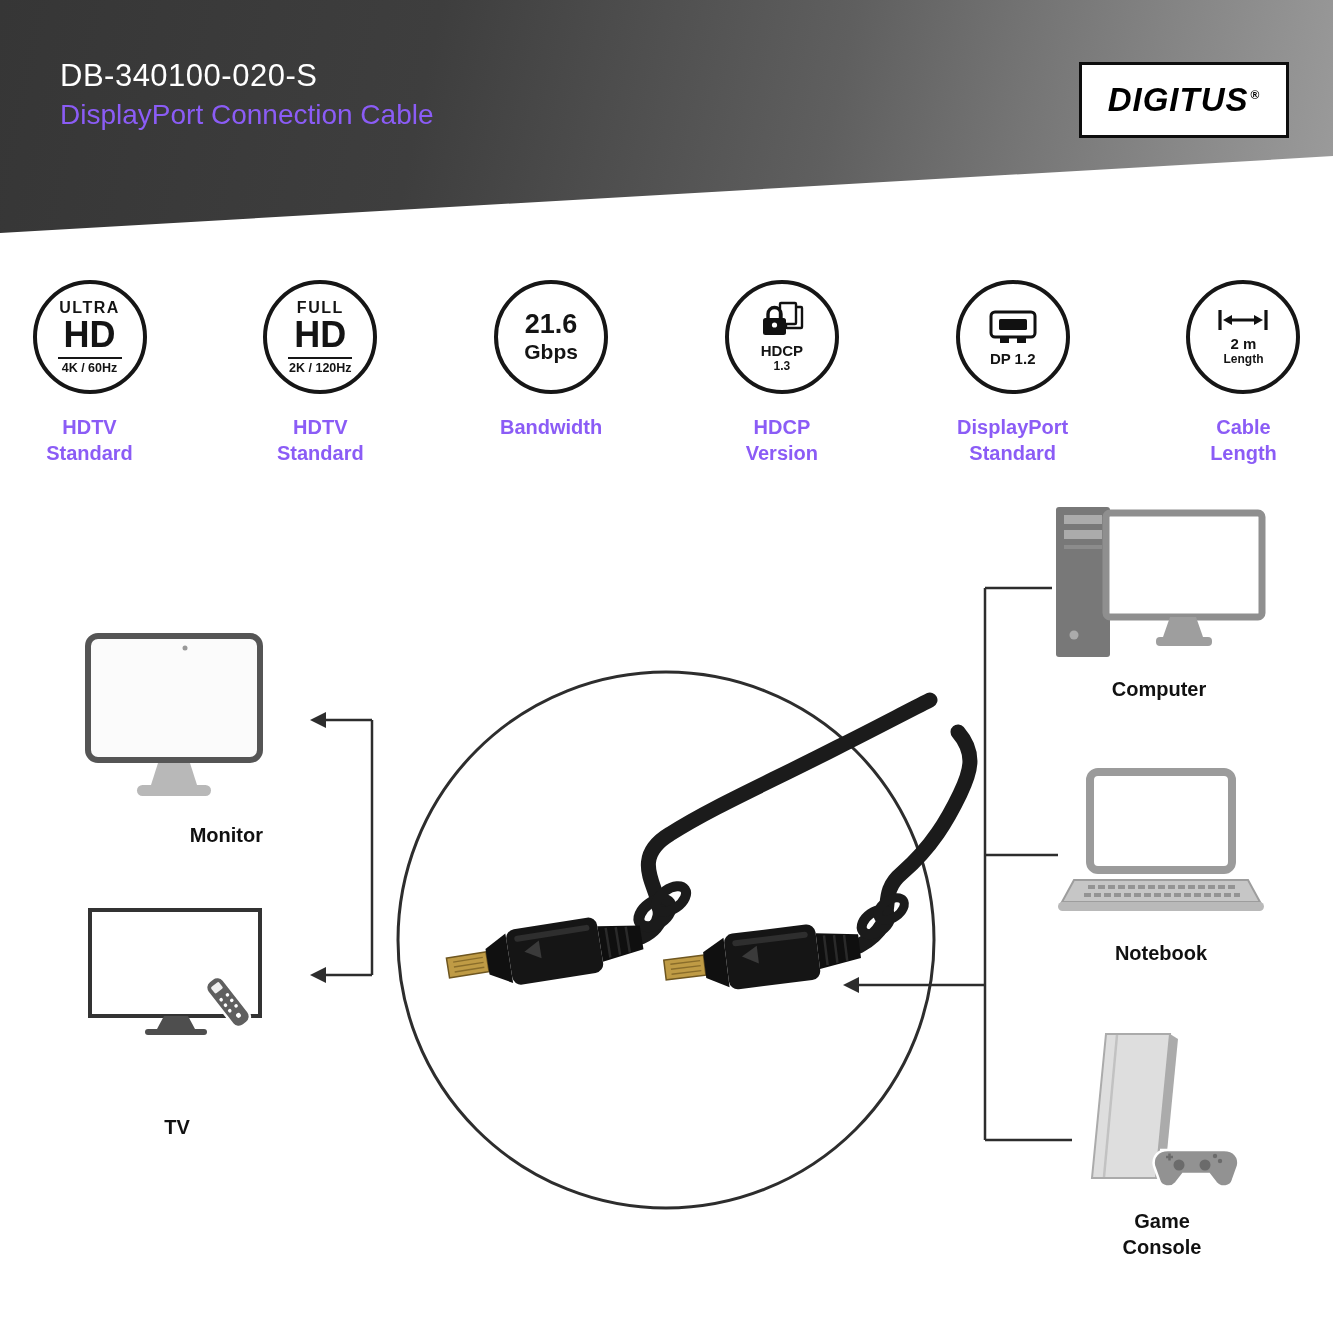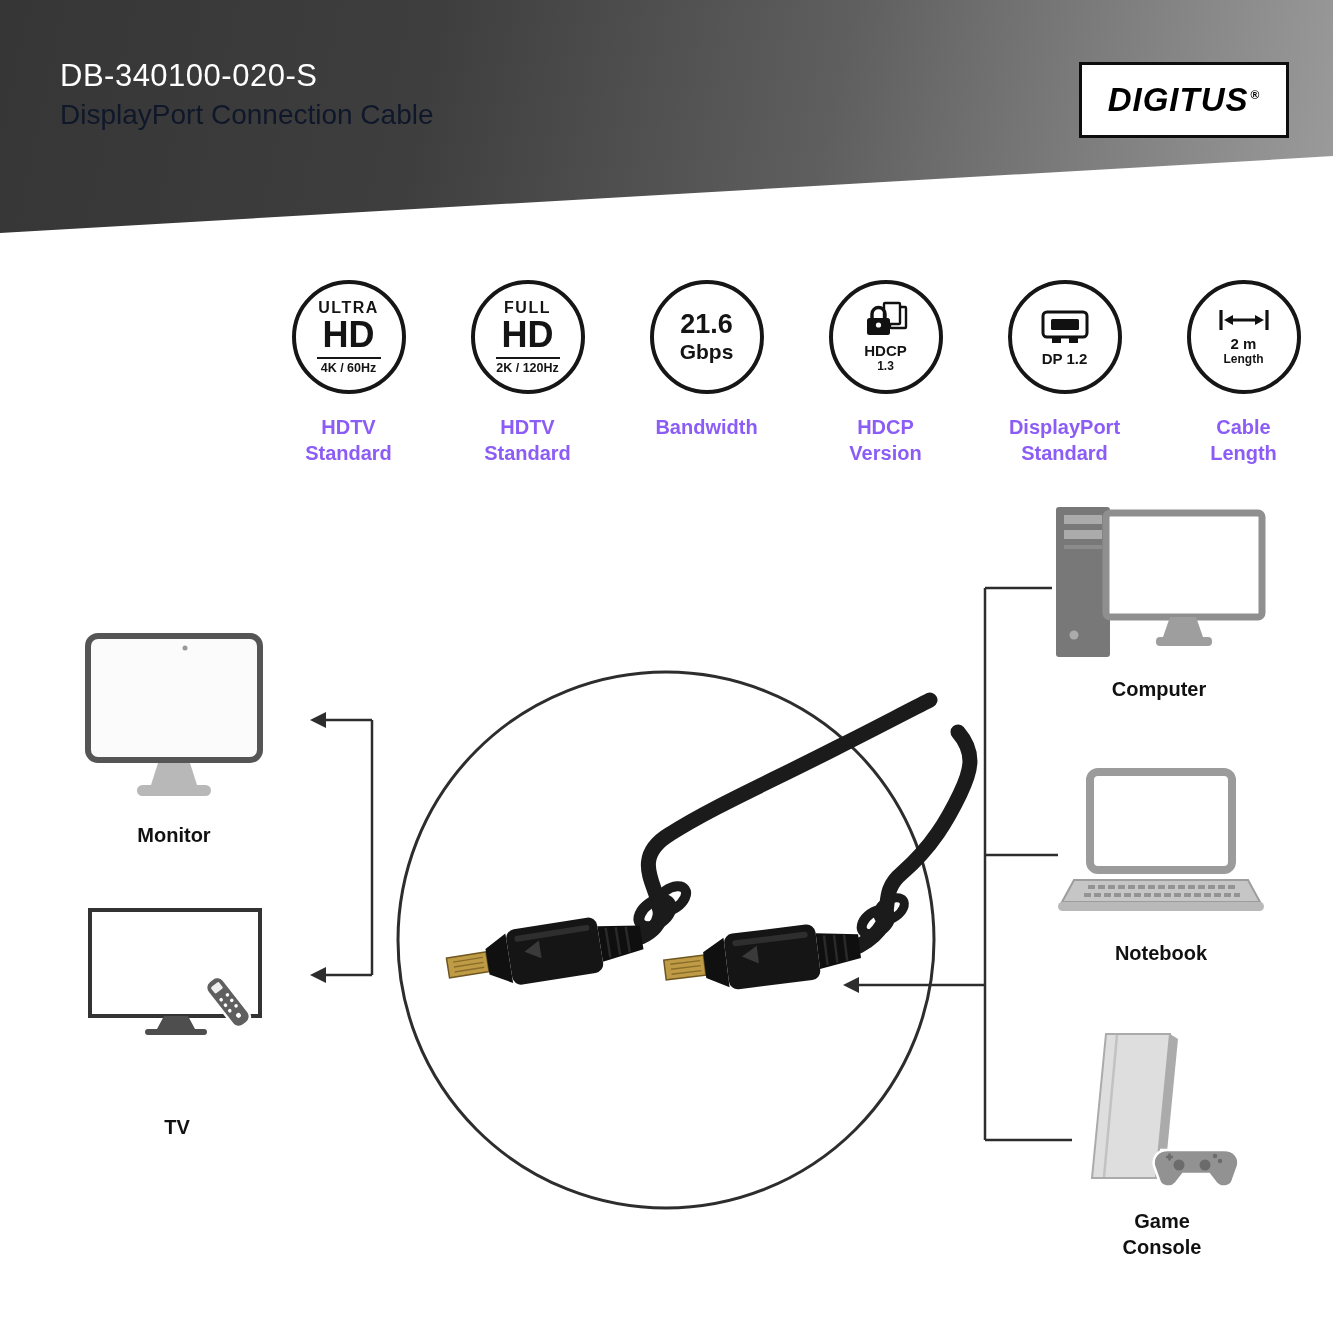--- a/index.html
+++ b/index.html
@@ -8,29 +8,29 @@
     background:#ffffff;font-family:"Liberation Sans",sans-serif;color:#141414;
   }
   
   .banner{
     position:absolute;top:0;left:0;width:1333px;height:233px;
     background:linear-gradient(102deg,#363636 0%,#3e3e3e 32%,#5f5f5f 62%,#9c9c9c 100%);
     clip-path:polygon(0 0,100% 0,100% 67%,0 100%);
   }
   .header-text{position:absolute;top:58px;left:60px;color:#ffffff;}
   .product-code{font-size:31px;font-weight:normal;letter-spacing:.5px;line-height:1.15;}
-  .product-name{font-size:28px;font-weight:400;color:#0f172a;margin-top:5px;}
+  .product-name{font-size:28px;font-weight:400;color:#8b5cf6;margin-top:5px;}
   .logo-box{
     position:absolute;top:62px;right:44px;width:204px;height:70px;background:#ffffff;
     border:3px solid #0d0d0d;display:flex;align-items:center;justify-content:center;margin-left:42px;
   }
   .logo-text{font-size:33px;font-weight:bold;font-style:italic;color:#000;letter-spacing:1px;white-space:nowrap;}
   .logo-reg{font-size:12px;font-style:normal;vertical-align:super;margin-left:2px;}
   
-  .features{position:absolute;top:280px;left:0;width:1333px;display:flex;justify-content:flex-end;}
+  .features{position:absolute;top:280px;left:0;width:1333px;display:flex;justify-content:space-between;}
   .feature{width:179px;display:flex;flex-direction:column;align-items:center;}
   .fcircle{
     width:114px;height:114px;border:4px solid #161616;border-radius:50%;background:#fff;
     display:flex;flex-direction:column;align-items:center;justify-content:center;box-sizing:border-box;
   }
   .f-top{font-size:16px;font-weight:bold;letter-spacing:1.5px;line-height:1;}
   .f-big{font-size:36px;font-weight:bold;line-height:1;margin-top:1px;}
   .f-div{width:64px;height:2.5px;background:#161616;margin:4px 0 3px 0;}
   .f-sub{font-size:12.5px;font-weight:bold;line-height:1;}
   .f-value{font-size:27px;font-weight:bold;line-height:1.05;}
@@ -192,21 +192,21 @@
   </svg>
 
   <div class="device" style="left:85px;top:163px;width:178px;height:178px;">
     <svg width="178" height="178" viewBox="0 0 178 178">
       <rect x="3" y="3" width="172" height="124" rx="10" fill="#fbfbfb" stroke="#555555" stroke-width="6"></rect>
       <circle cx="100" cy="15" r="2.5" fill="#999999"></circle>
       <path d="M73,130 h32 l7,22 h-46 z" fill="#b8b8b8"></path>
       <rect x="52" y="152" width="74" height="11" rx="5.5" fill="#b8b8b8"></rect>
     </svg>
   </div>
-  <div class="dev-label" style="left:85px;top:352px;width:178px;">Monitor</div>
+  <div class="dev-label" style="left:85px;top:352px;width:178px;text-align:right;">Monitor</div>
 
   <div class="device" style="left:88px;top:438px;width:178px;height:135px;">
     <svg width="178" height="135" viewBox="0 0 178 135">
       <rect x="2" y="2" width="170" height="106" fill="#ffffff" stroke="#333333" stroke-width="4"></rect>
       <path d="M76,108 h24 l7,13 h-38 z" fill="#4e4e4e"></path>
       <rect x="57" y="121" width="62" height="6" rx="3" fill="#4e4e4e"></rect>
       <g transform="translate(140,94) rotate(-38)">
         <rect x="-10" y="-28" width="20" height="56" rx="8" fill="#5f5f5f" stroke="#ffffff" stroke-width="2.5"></rect>
         <rect x="-5" y="-22" width="10" height="8" rx="1.5" fill="#ffffff" opacity="0.9"></rect>
         <circle cx="-4" cy="-6" r="1.8" fill="#fff"></circle>

